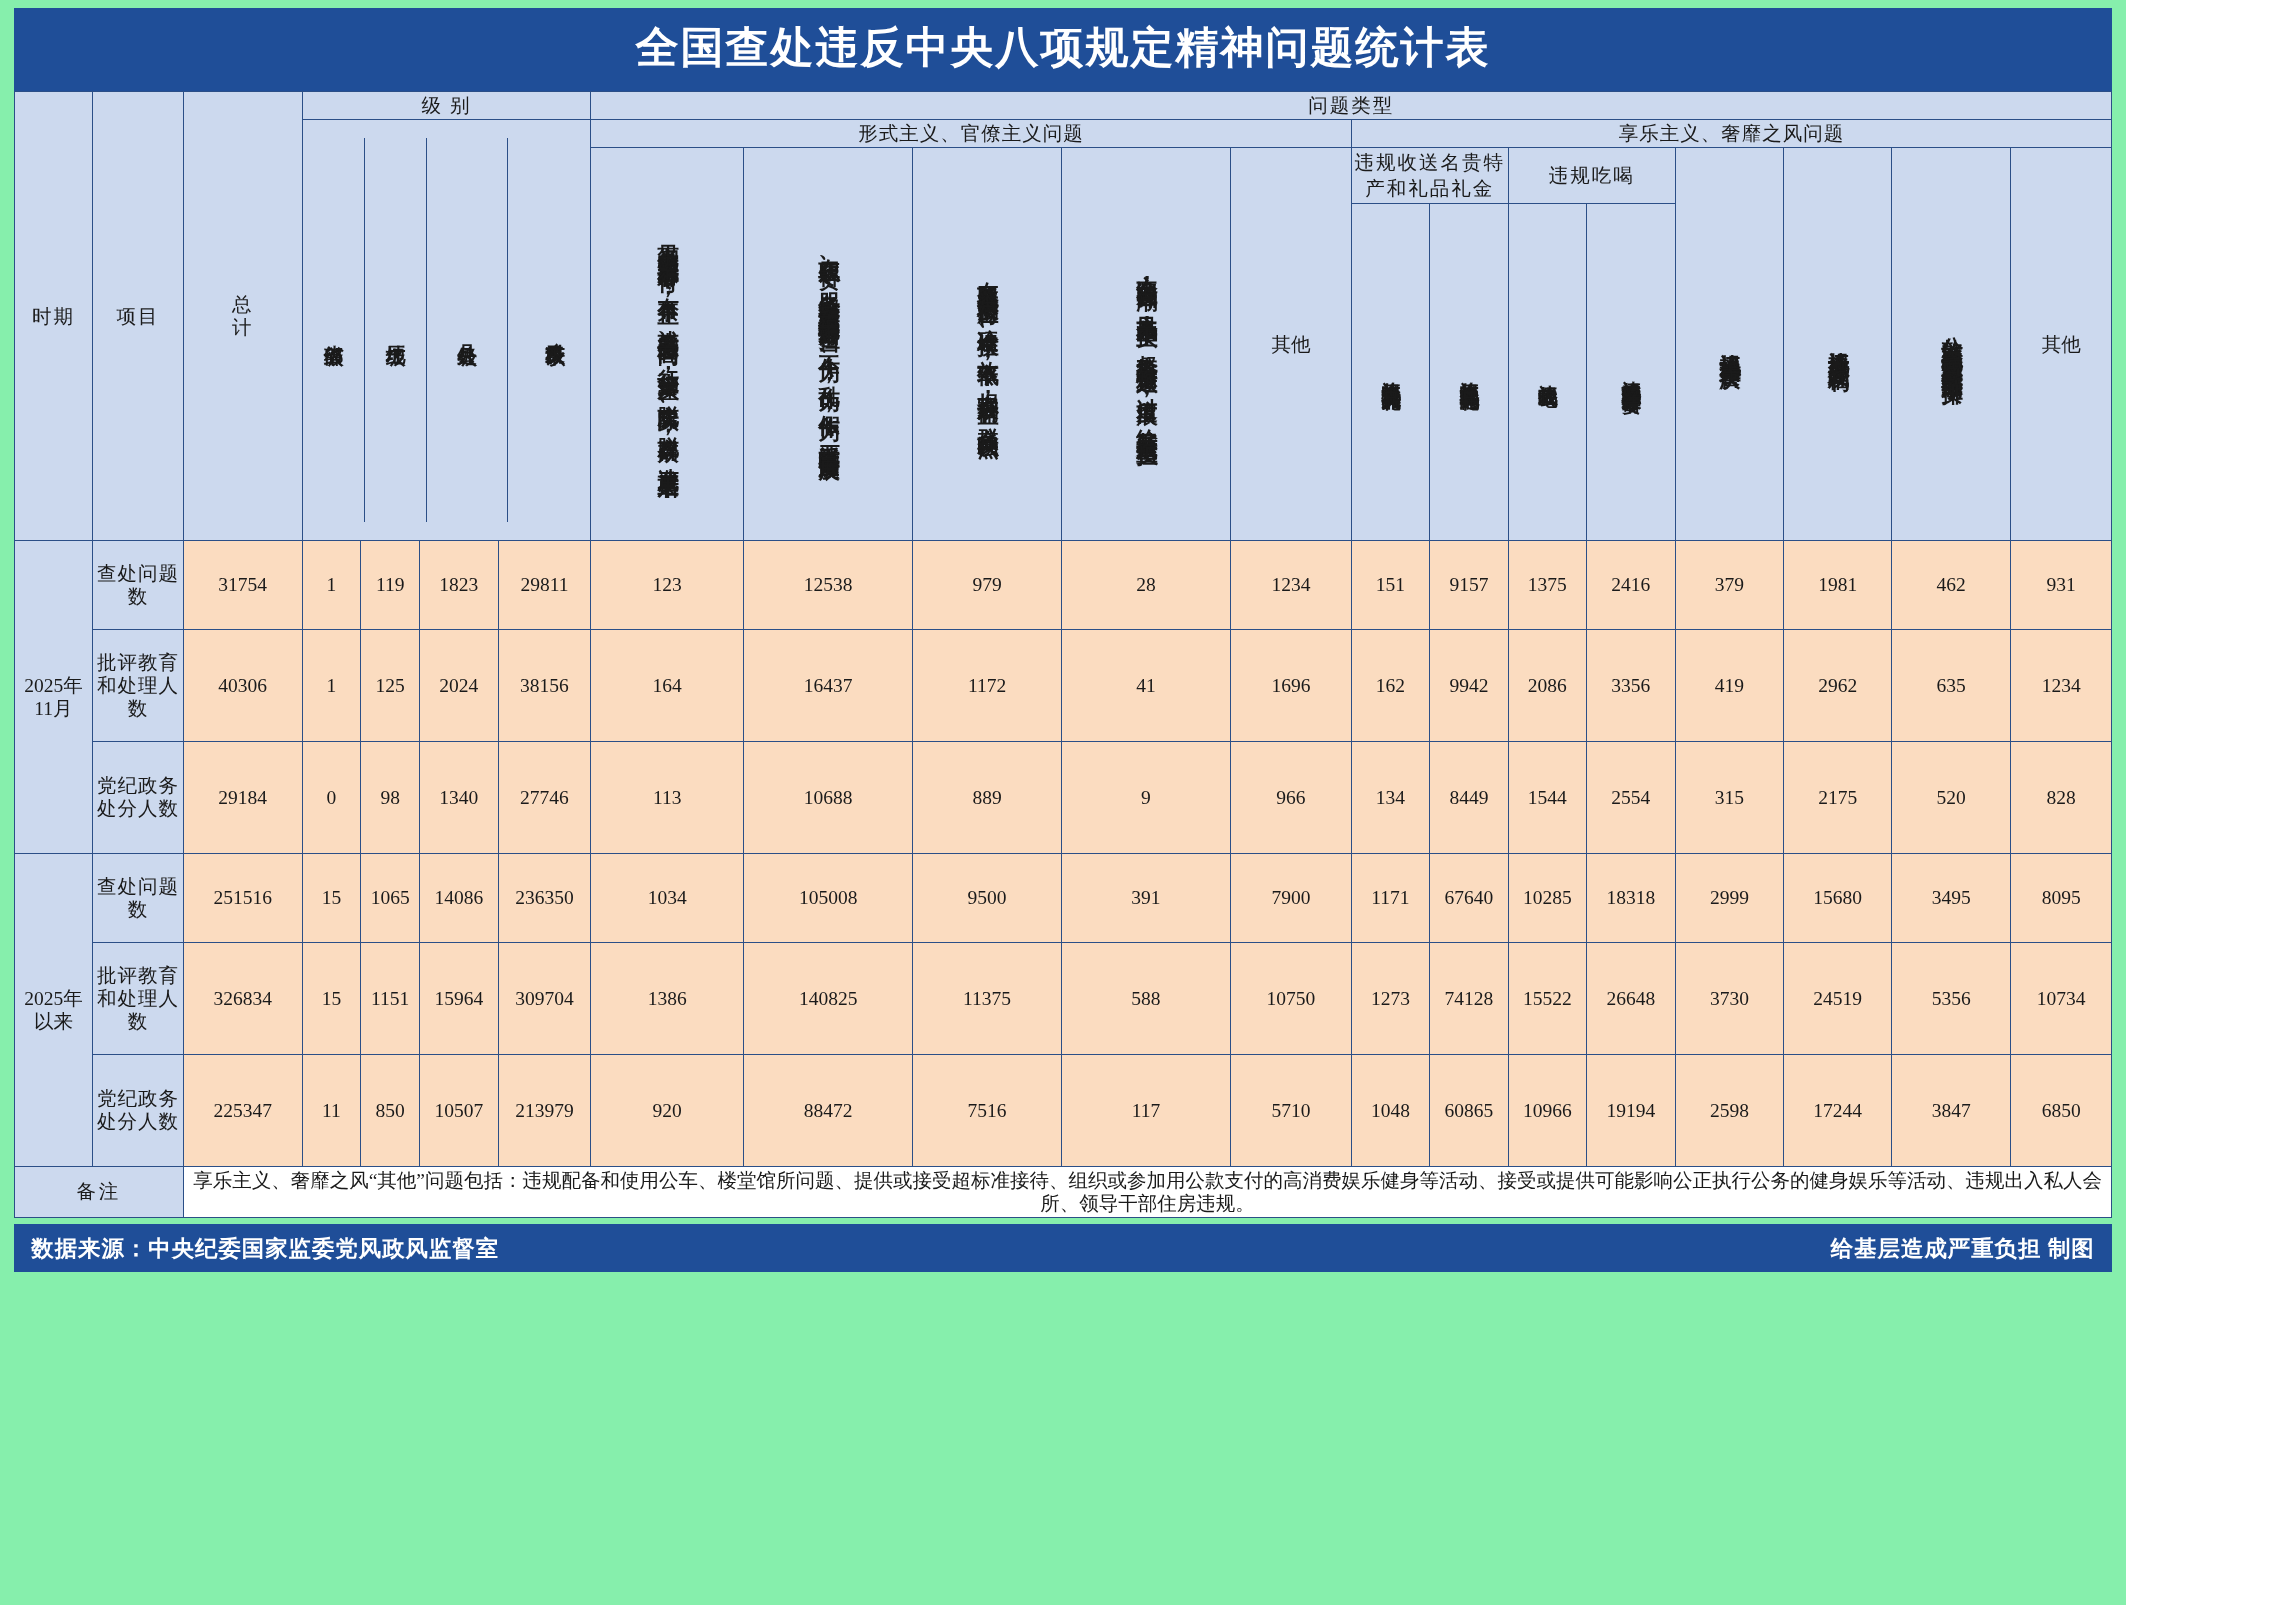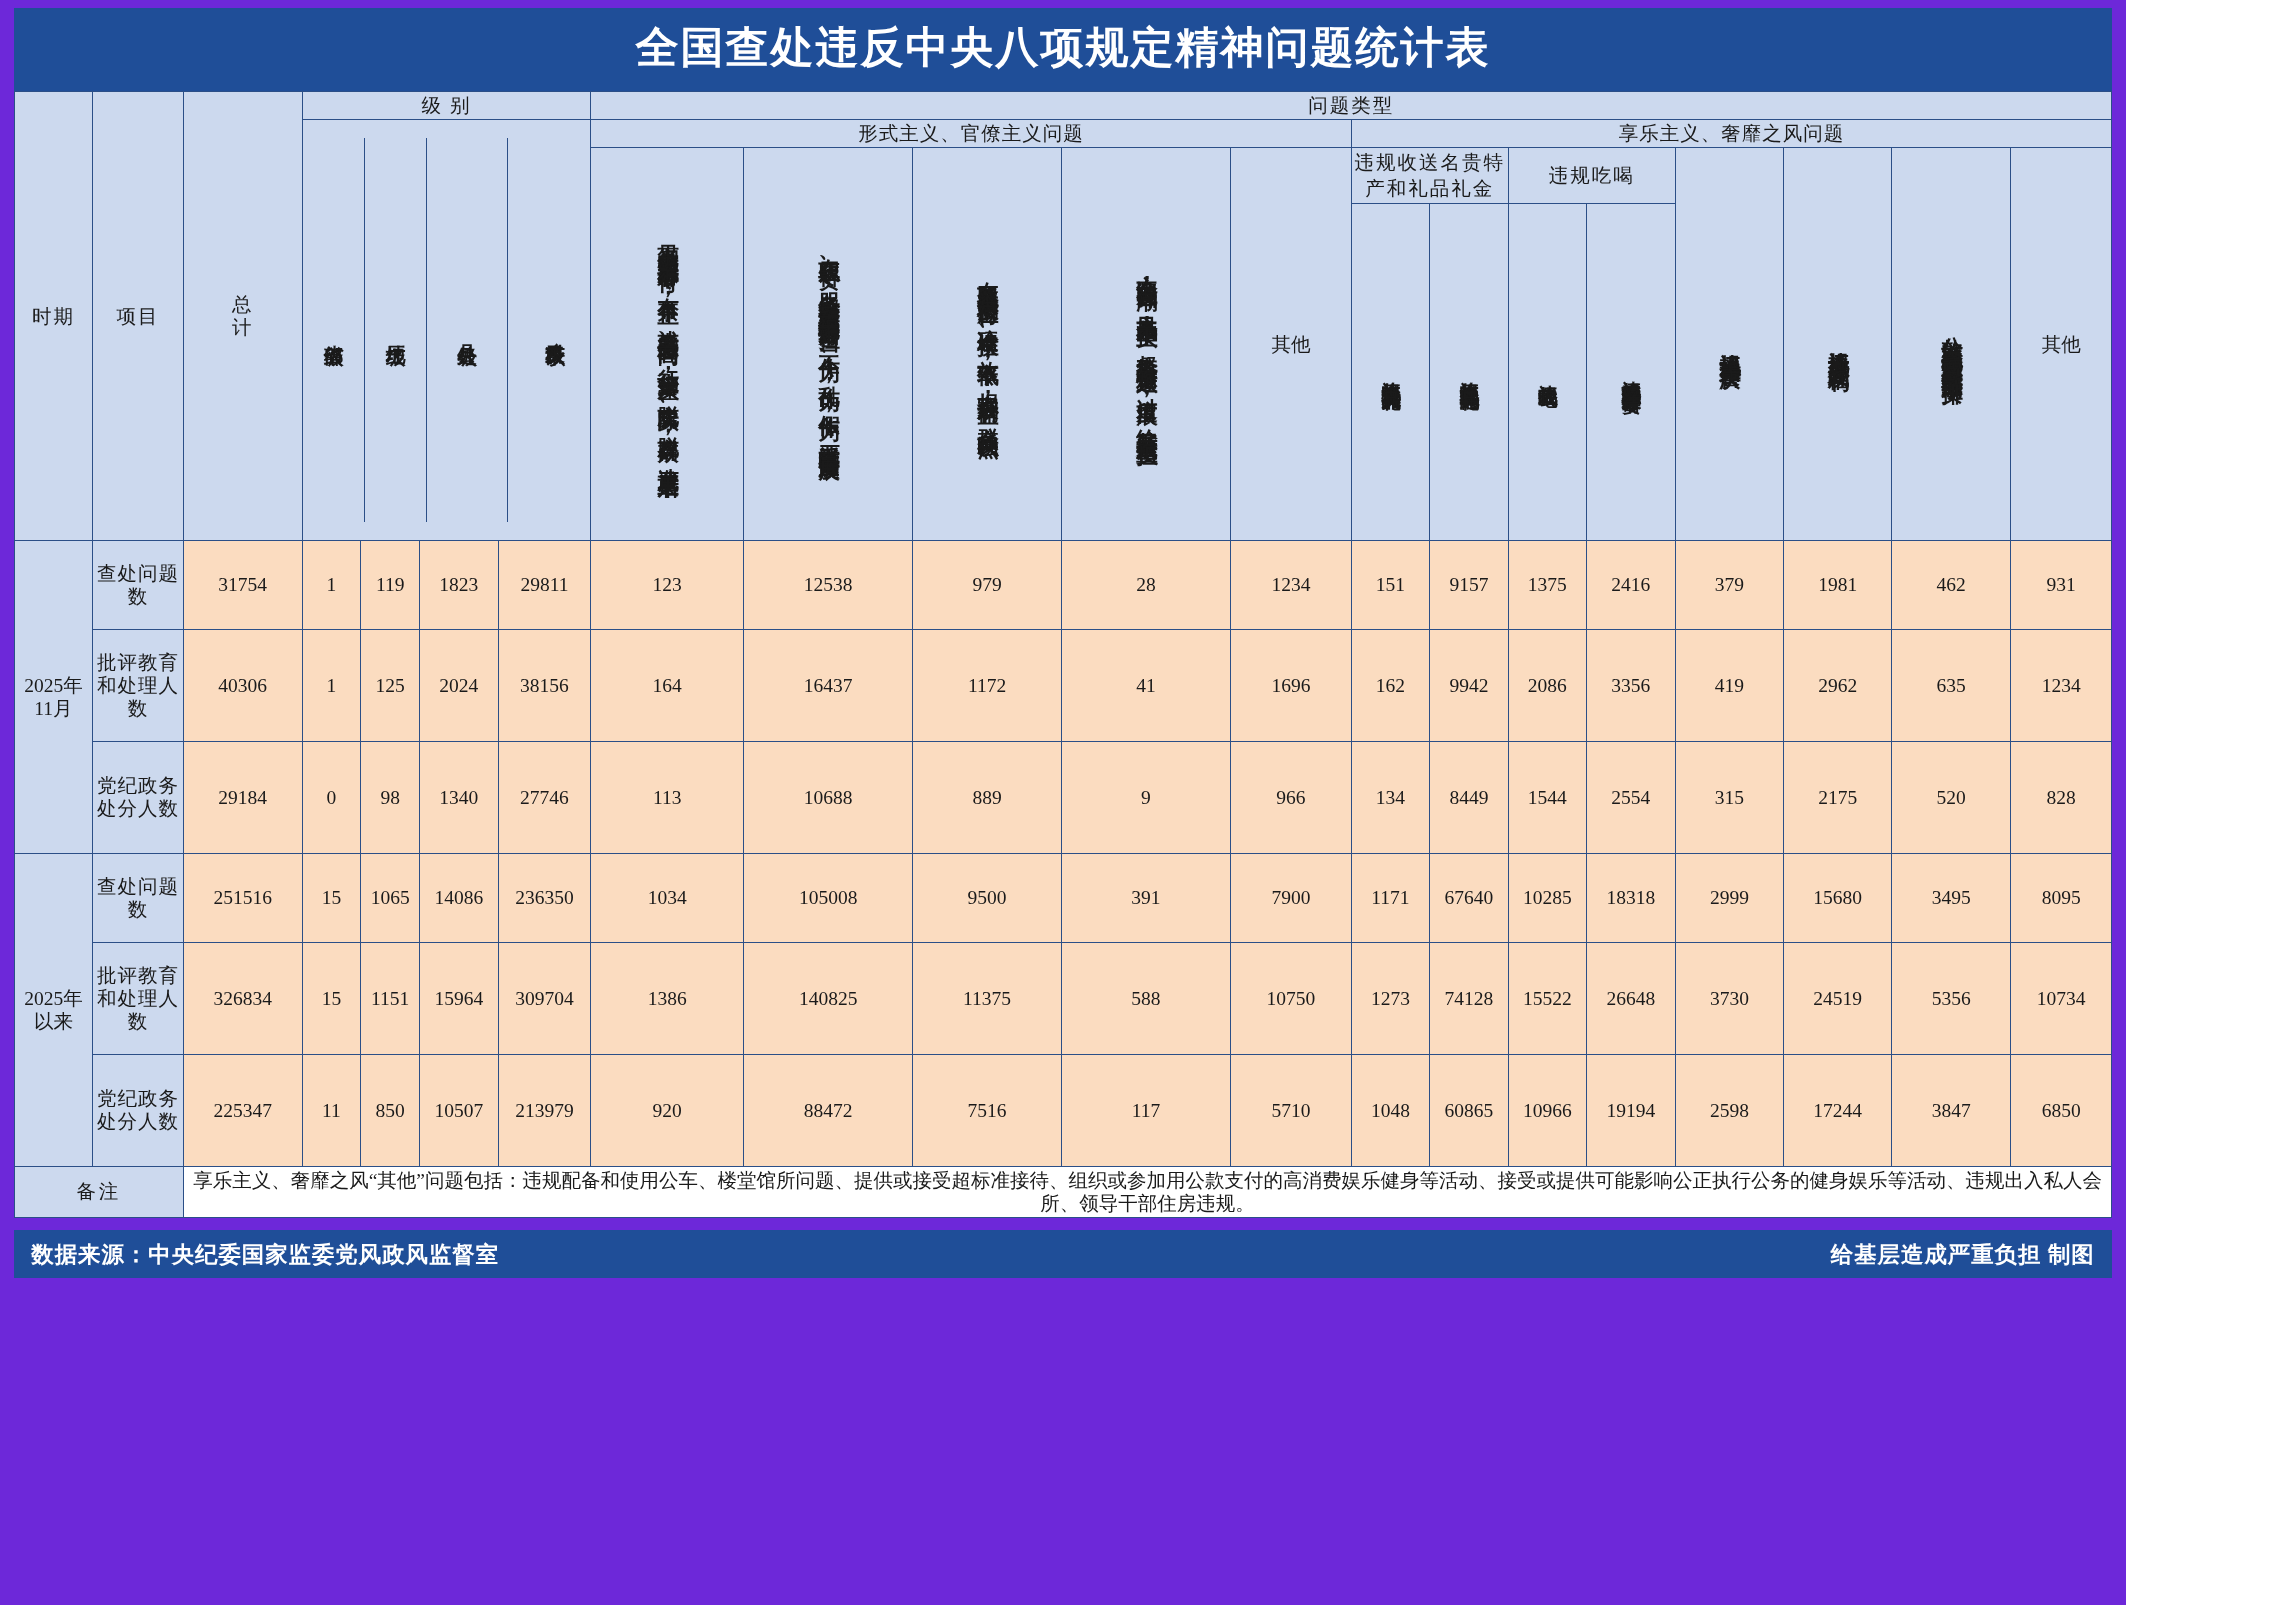--- a/index.html
+++ b/index.html
@@ -9,21 +9,21 @@
   }
   body {
     font-family: "Liberation Serif", "DejaVu Serif", serif;
     color: #1a1a1a;
   }
   #page {
     width: 2126px;
     height: 1605px;
     box-sizing: border-box;
     padding: 7.8px 13.7px 5.9px 13.7px;
-    background: #6d28d9;
+    background: #86efac;
     position: relative;
   }
   .title-bar {
     background: #1f4e98;
     color: #ffffff;
     text-align: center;
     font-size: 43px;
     font-weight: bold;
     letter-spacing: 2px;
     padding: 11.7px 0 13.7px 0;
@@ -131,21 +131,21 @@
   }
   .footer {
     display: flex;
     justify-content: space-between;
     align-items: center;
     background: #1f4e98;
     color: #ffffff;
     font-size: 22.4px;
     font-weight: bold;
     padding: 8.8px 17.6px;
-    margin-top: 12px;
+    margin-top: 6px;
     letter-spacing: 1px;
   }
   .two-line {
     display: block;
   }
 </style>
 </head>
 <body>
 
 <div id="page">

